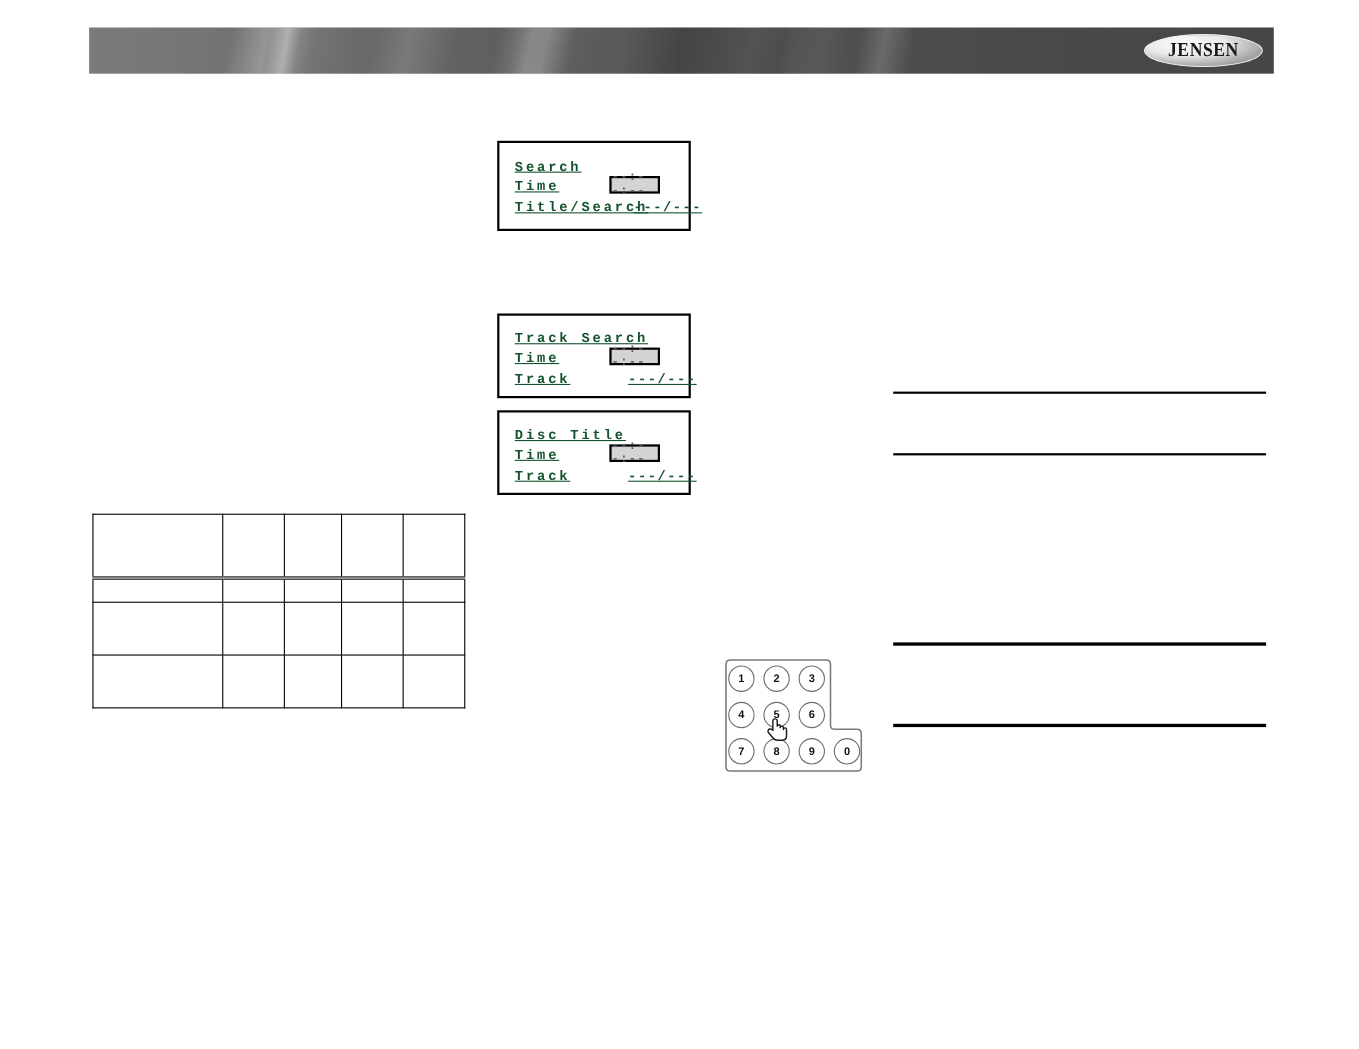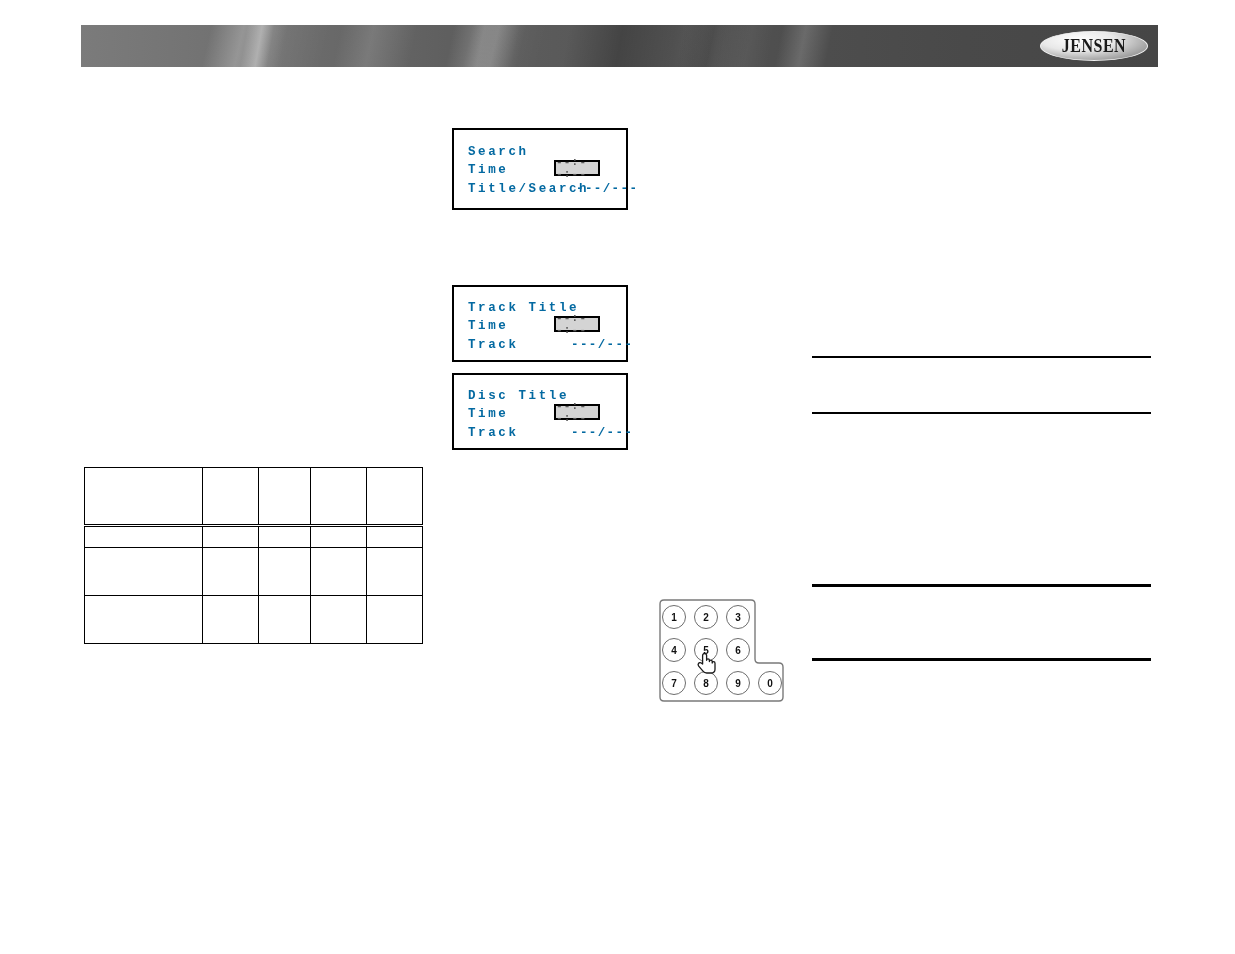--- a/index.html
+++ b/index.html
@@ -91,22 +91,23 @@
     box-sizing: border-box;
     border: 2px solid #000000;
     background: #ffffff;
     font-family: "Liberation Mono", monospace;
   }
   .osd-line {
     position: absolute;
     white-space: pre;
     font-size: 12.5px;
     letter-spacing: 2.6px;
-    color: #0369a1;
-    font-weight: bold;
+    color: #14532d;
+    font-weight: bold;
+    text-decoration: underline;
   }
   .osd-title { left: 14px; }
   .osd-label { left: 14px; }
   .osd-value {
     letter-spacing: 1.4px;
     font-weight: bold;
   }
   .osd-time-field {
     position: absolute;
     box-sizing: border-box;
@@ -213,21 +214,21 @@
 
 <div class="osd-box" style="left:452px; top:128px; width:176px; height:82px;">
   <div class="osd-line osd-title" style="top:15px;">Search</div>
   <div class="osd-line osd-label" style="top:33px;">Time</div>
   <div class="osd-time-field" style="left:100px; top:30px; width:46px; height:16px;">--:--:--</div>
   <div class="osd-line osd-label" style="top:52px;">Title/Search</div>
   <div class="osd-line osd-value" style="left:122px; top:52px;">---/---</div>
 </div>
 
 <div class="osd-box" style="left:452px; top:285px; width:176px; height:77px;">
-  <div class="osd-line osd-title" style="top:14px;">Track Title</div>
+  <div class="osd-line osd-title" style="top:14px;">Track Search</div>
   <div class="osd-line osd-label" style="top:32px;">Time</div>
   <div class="osd-time-field" style="left:100px; top:29px; width:46px; height:16px;">--:--:--</div>
   <div class="osd-line osd-label" style="top:51px;">Track</div>
   <div class="osd-line osd-value" style="left:117px; top:51px;">---/---</div>
 </div>
 
 <div class="osd-box" style="left:452px; top:373px; width:176px; height:77px;">
   <div class="osd-line osd-title" style="top:14px;">Disc Title</div>
   <div class="osd-line osd-label" style="top:32px;">Time</div>
   <div class="osd-time-field" style="left:100px; top:29px; width:46px; height:16px;">--:--:--</div>

